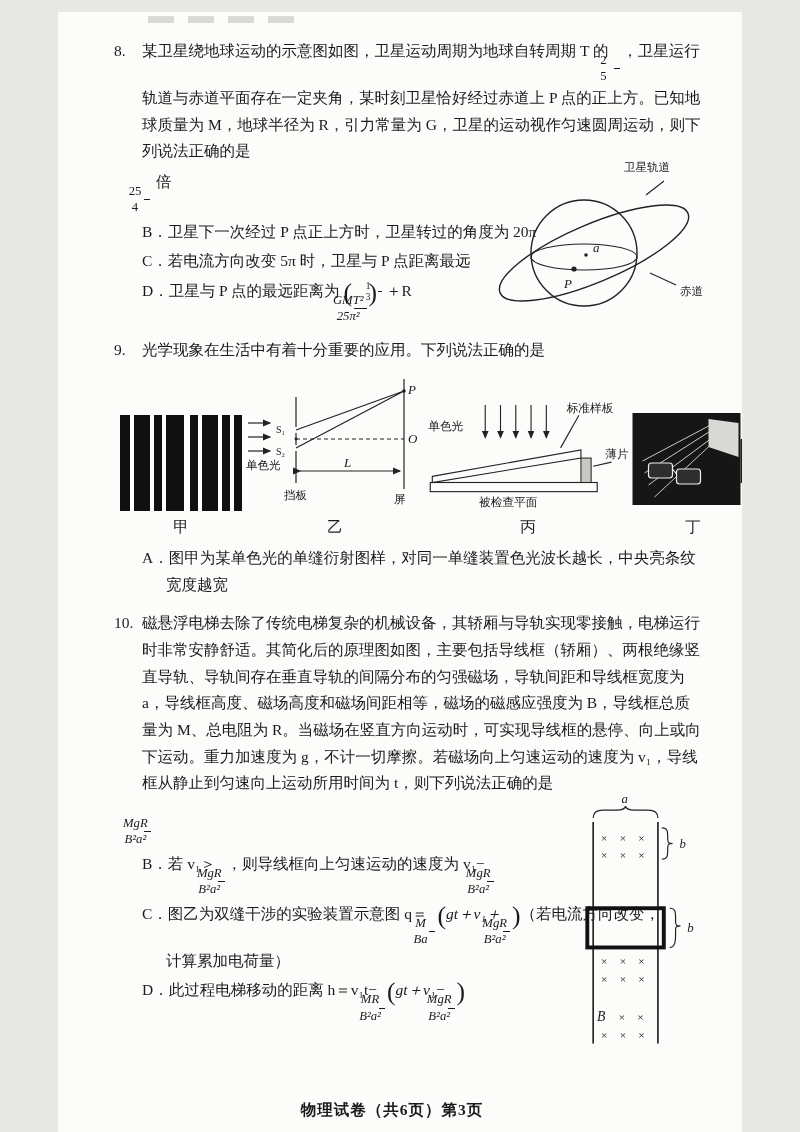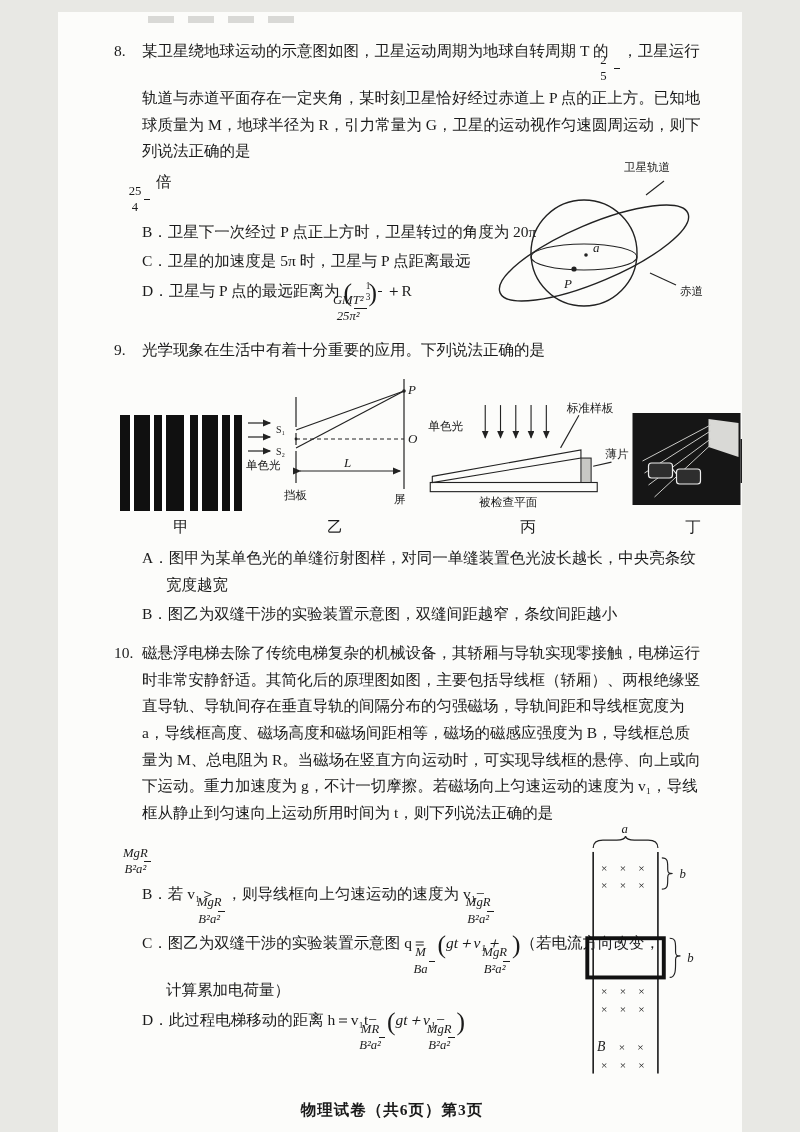--- a/index.html
+++ b/index.html
@@ -69,21 +69,21 @@
     <div class="q8-body">
       <div class="opts q8-opts">
         <p class="opt">
           <span class="frac plain">
               <span class="num">25</span>
               <span class="den">4</span>
             </span>
           <span>倍</span>
         </p>
         <p class="opt">B．卫星下一次经过 P 点正上方时，卫星转过的角度为 20π</p>
-        <p class="opt">C．卫星的加速度是 5π 时，卫星与 P 点距离最远</p>
+        <p class="opt">C．若电流方向改变 5π 时，卫星与 P 点距离最远</p>
         <p class="opt">
           <span>D．卫星与 P 点的最远距离为</span>
           <span class="bp">(</span><span class="frac">
               <span class="num">GMT²</span>
               <span class="den">25π²</span>
             </span><span class="bp">)</span><span class="expfrac">
               <span class="num">1</span>
               <span class="den">3</span>
             </span>
           <span>＋R</span>
@@ -209,21 +209,20 @@
             <line x1="42" y1="58" x2="46" y2="63"></line>
           </g>
           <rect x="110" y="28" width="13" height="44" fill="#1d1d1d"></rect>
         </svg>
         <figcaption class="cap">丁</figcaption>
       </figure>
     </div>
 
     <div class="opts">
       <p class="opt">A．图甲为某单色光的单缝衍射图样，对同一单缝装置色光波长越长，中央亮条纹宽度越宽</p>
-      <p class="opt">B．图乙为双缝干涉的实验装置示意图，双缝间距越窄，条纹间距越小</p>
     </div>
   </section>
 
   <section class="question">
     <p class="hang">
       <span class="qnum">10.</span><span>磁悬浮电梯去除了传统电梯复杂的机械设备，其轿厢与导轨实现零接触，电梯运行时非常安静舒适。其简化后的原理图如图，主要包括导线框（轿厢）、两根绝缘竖直导轨、导轨间存在垂直导轨的间隔分布的匀强磁场，导轨间距和导线框宽度为 a，导线框高度、磁场高度和磁场间距相等，磁场的磁感应强度为 B，导线框总质量为 M、总电阻为 R。当磁场在竖直方向运动时，可实现导线框的悬停、向上或向下运动。重力加速度为 g，不计一切摩擦。若磁场向上匀速运动的速度为 v₁，导线框从静止到匀速向上运动所用时间为 t，则下列说法正确的是</span>
     </p>
 
     <div class="q10-body">
       <div class="opts q10-opts">

